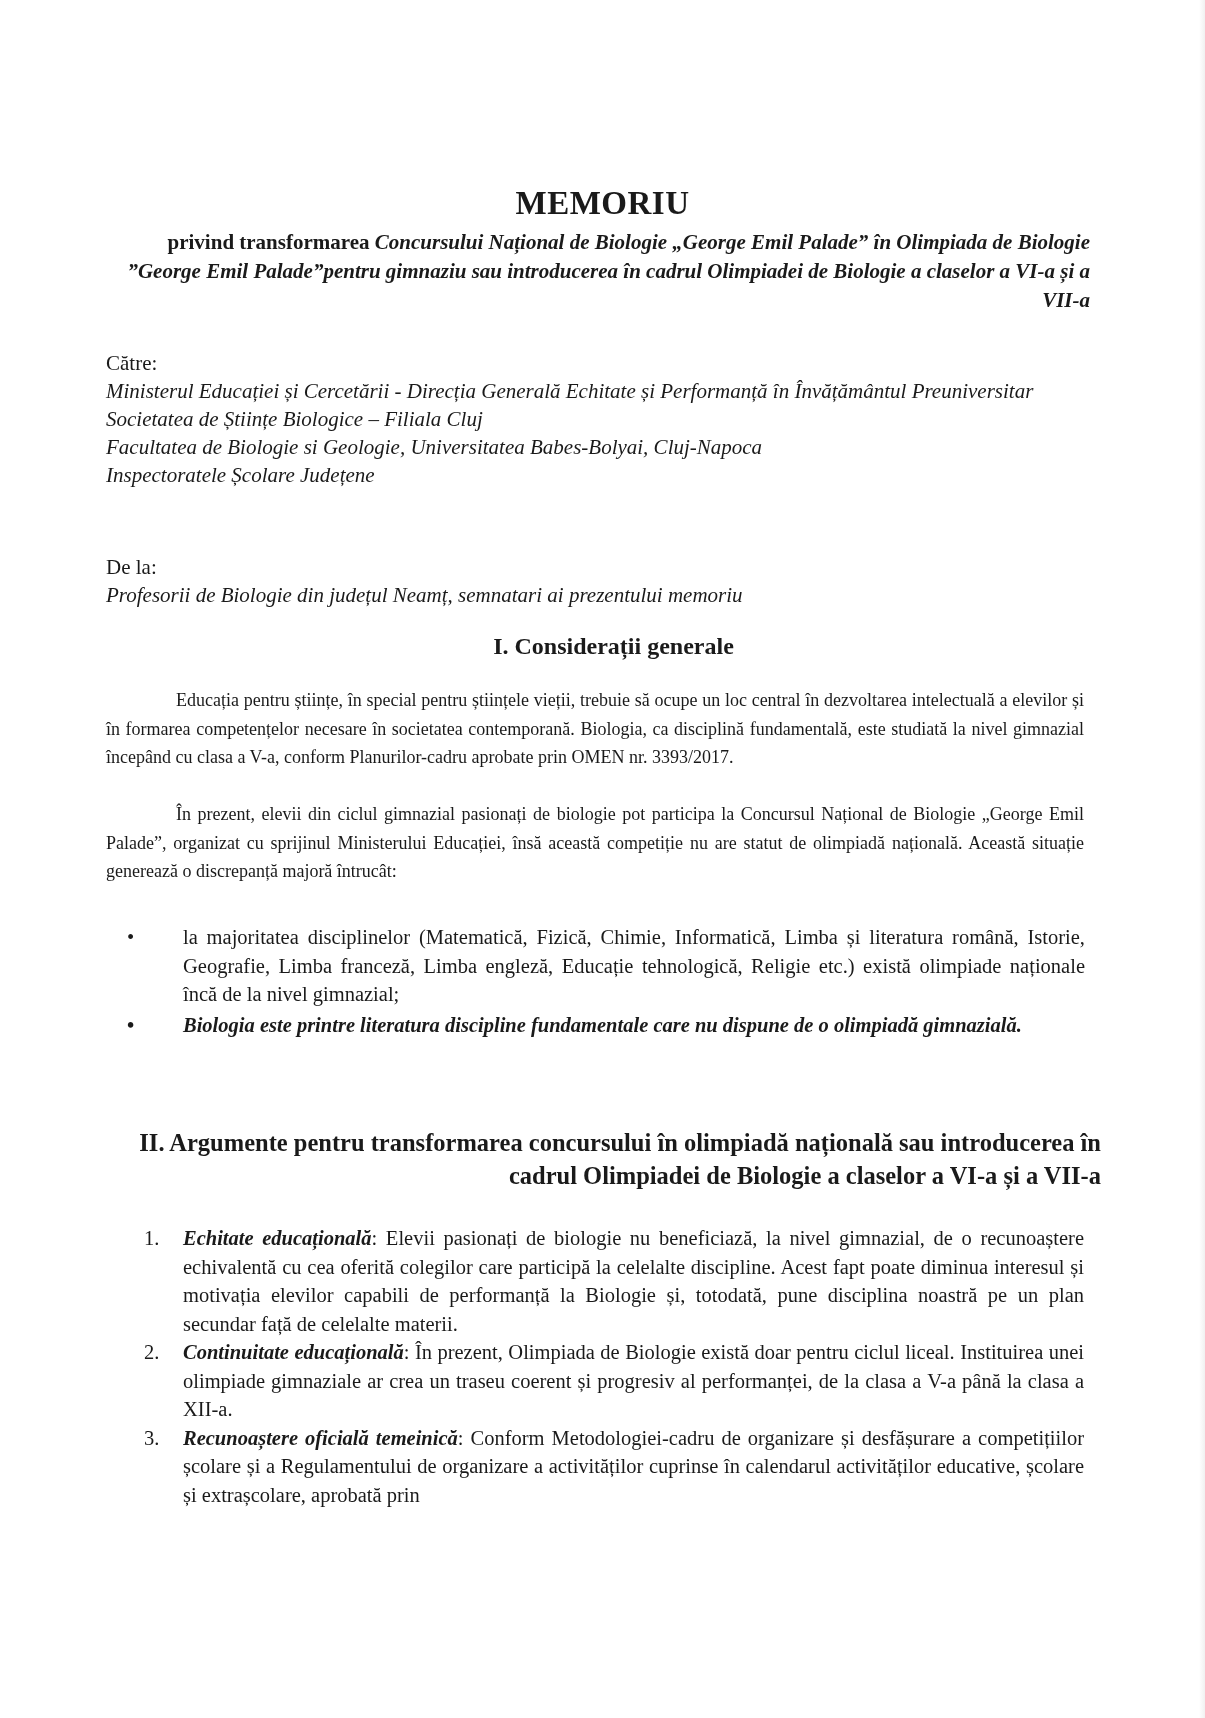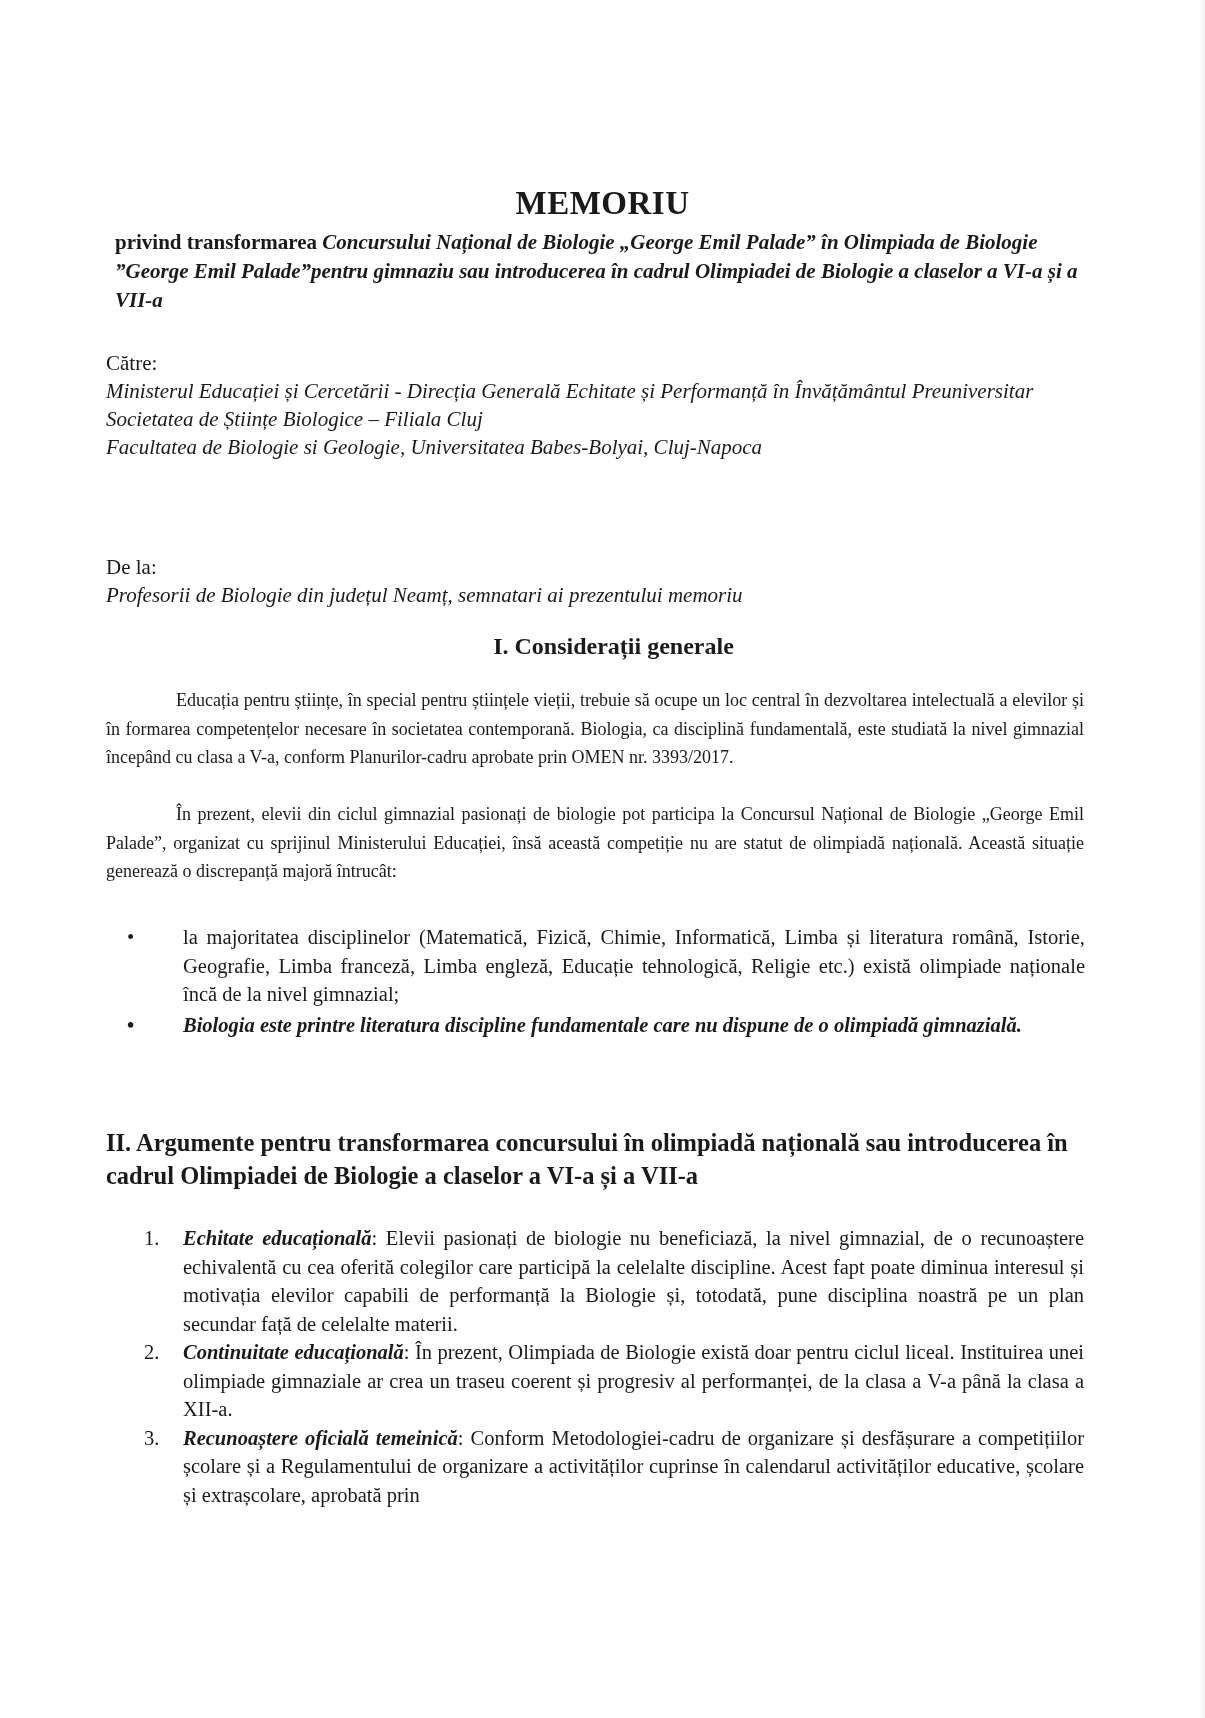--- a/index.html
+++ b/index.html
@@ -3,33 +3,33 @@
 <meta charset="utf-8">
 <style>
   html, body { margin: 0; padding: 0; }
   body {
     width: 1205px; height: 1718px; background: #ffffff; position: relative; overflow: hidden;
     font-family: "Liberation Serif", "DejaVu Serif", serif; color: #1a1a1a;
   }
   .page { position: absolute; left: 0; top: 0; width: 1205px; height: 1718px; }
   .edge { position: absolute; right: 0; top: 0; width: 6px; height: 1718px; background: linear-gradient(to right, #ffffff, #f1f1f1); }
   .title { position: absolute; top: 185px; left: 0; width: 1205px; text-align: center; font-weight: bold; font-size: 33px; letter-spacing: 0.5px; }
-  .subtitle { position: absolute; top: 228px; left: 115px; width: 975px; text-align: left; font-weight: bold; font-size: 21px; line-height: 29px; }
+  .subtitle { position: absolute; top: 228px; left: 115px; width: 975px; text-align: right; font-weight: bold; font-size: 21px; line-height: 29px; }
   .subtitle i { font-style: italic; }
   .block { position: absolute; left: 106px; width: 990px; font-size: 21px; line-height: 28px; }
   .label { font-style: normal; margin-top: 9px; }
   .ital { font-style: italic; }
   .h1 { position: absolute; left: 0; width: 1205px; text-align: center; font-weight: bold; font-size: 24px; }
   .para { position: absolute; left: 106px; width: 978px; font-size: 18px; line-height: 28.5px; text-align: justify; }
   .indent { text-indent: 70px; }
   .bullets { position: absolute; left: 155px; width: 930px; font-size: 20.5px; line-height: 28.5px; margin: 0; padding: 0; list-style: none; }
   .bullets li { position: relative; padding-left: 28px; text-align: justify; margin-bottom: 2px; }
   .bullets li .dot { position: absolute; left: -28px; top: 0; }
   .bullets li.strong { font-weight: bold; font-style: italic; }
-  .h2 { position: absolute; left: 106px; width: 995px; text-align: left; font-weight: bold; font-size: 24.5px; line-height: 33px; }
+  .h2 { position: absolute; left: 106px; width: 995px; text-align: right; font-weight: bold; font-size: 24.5px; line-height: 33px; }
   .numlist { position: absolute; left: 128px; width: 956px; font-size: 20.5px; line-height: 28.5px; margin: 0; padding: 0; list-style: none; }
   .numlist li { position: relative; padding-left: 55px; text-align: justify; margin-bottom: 0px; }
   .numlist li .num { position: absolute; left: 16px; top: 0; }
   .numlist li .lead { font-weight: bold; font-style: italic; }
 </style>
 </head>
 <body>
 
 <div class="page">
   <div class="edge"></div>
@@ -38,20 +38,21 @@
 
   <div class="subtitle">
     <span>privind transformarea </span><i>Concursului Național de Biologie „George Emil Palade” în Olimpiada de Biologie ”George Emil Palade”pentru gimnaziu sau introducerea în cadrul Olimpiadei de Biologie a claselor a VI-a și a VII-a</i>
   </div>
 
   <div class="block" style="top:340px;">
     <div class="label">Către:</div>
     <div class="ital">Ministerul Educației și Cercetării - Direcția Generală Echitate și Performanță în Învățământul Preuniversitar</div>
     <div class="ital">Societatea de Științe Biologice – Filiala Cluj</div>
     <div class="ital">Facultatea de Biologie si Geologie, Universitatea Babes-Bolyai, Cluj-Napoca</div>
+    <div class="ital">Inspectoratele Școlare Județene</div>
   </div>
 
   <div class="block" style="top:544px;">
     <div class="label">De la:</div>
     <div class="ital">Profesorii de Biologie din județul Neamț, semnatari ai prezentului memoriu</div>
   </div>
 
   <div class="h1" style="top:633px;padding-left:11px;">I. Considerații generale</div>
 
   <div class="para indent" style="top:686px;">Educația pentru științe, în special pentru științele vieții, trebuie să ocupe un loc central în dezvoltarea intelectuală a elevilor și în formarea competențelor necesare în societatea contemporană. Biologia, ca disciplină fundamentală, este studiată la nivel gimnazial începând cu clasa a V-a, conform Planurilor-cadru aprobate prin OMEN nr. 3393/2017.</div>

